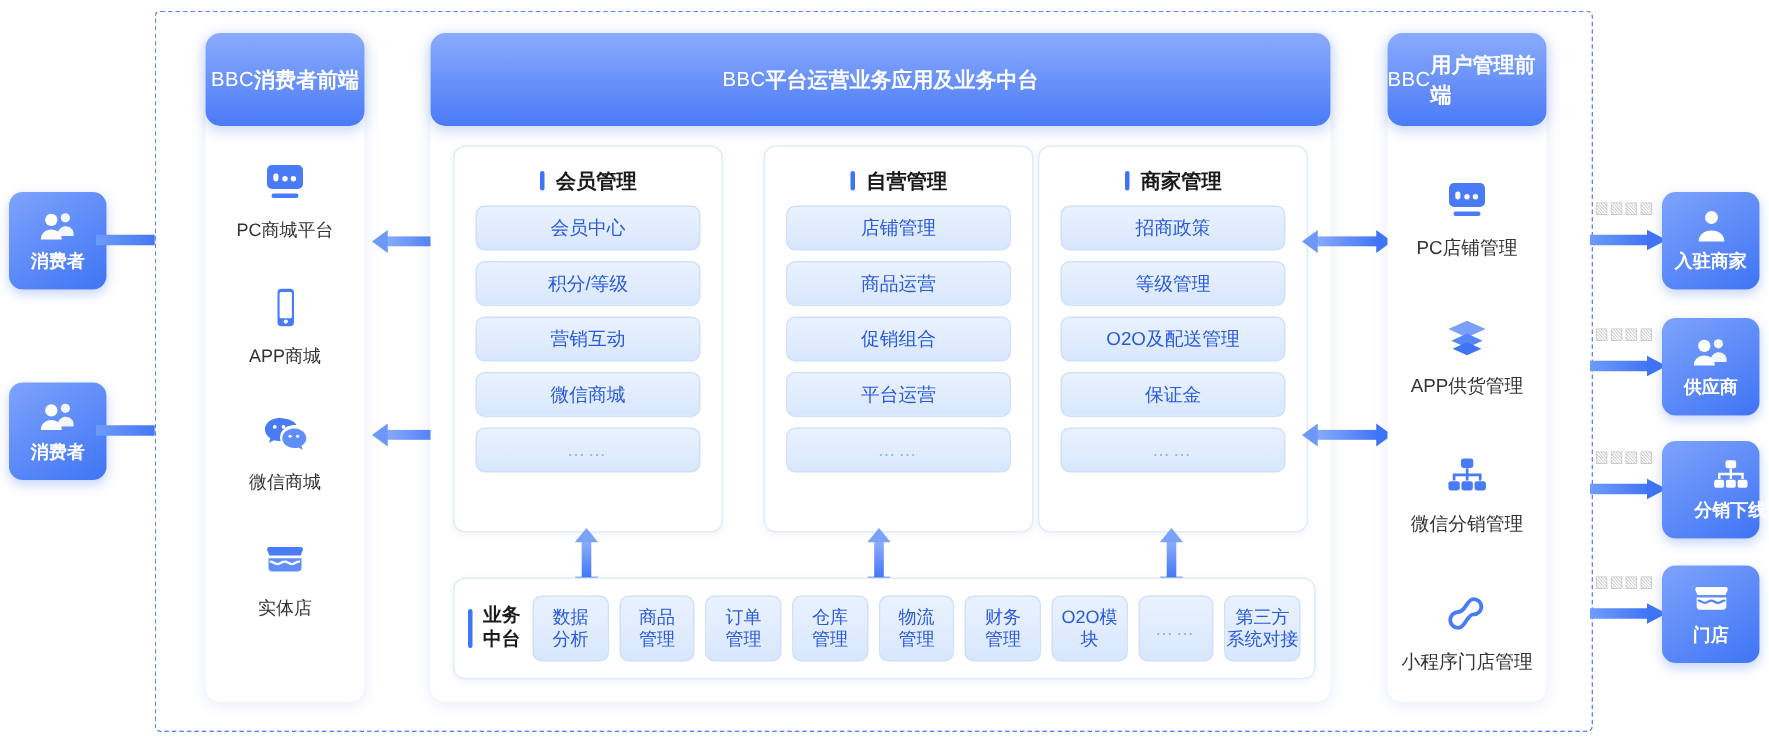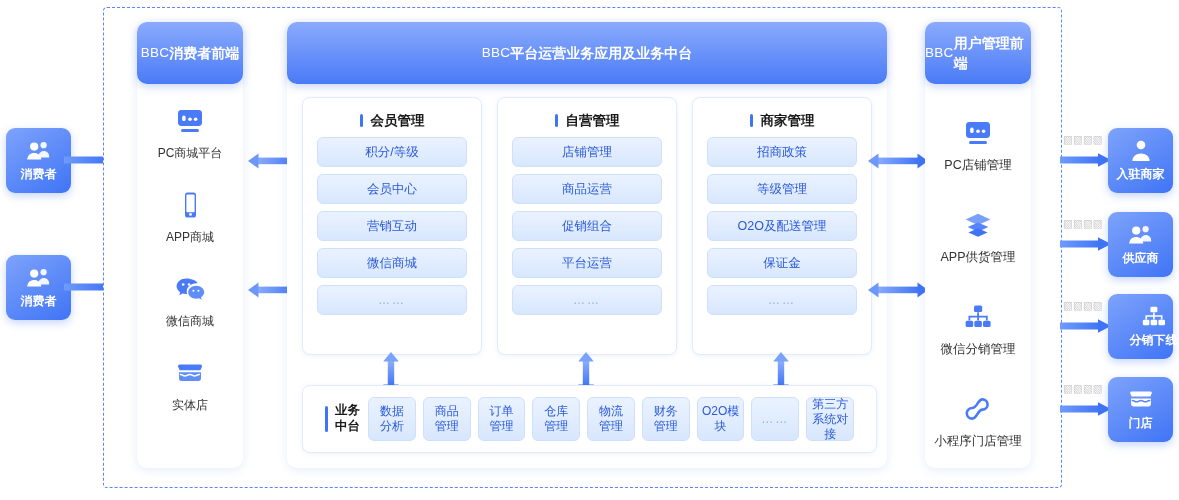--- a/index.html
+++ b/index.html
@@ -47,42 +47,42 @@
   
   #center-panel{left:287px;top:22px;width:600px;height:446px;}
   #center-head{left:287px;top:22px;width:600px;height:62px;}
 
   .col-card{
     position:absolute;top:97px;width:180px;height:258px;background:#fff;
     border:1px solid #e3ebfb;border-radius:8px;box-sizing:border-box;
     box-shadow:0 1px 5px rgba(90,130,220,.10);
   }
   #col-0{left:302px;}
-  #col-1{left:497px;}
+  #col-1{left:509px;}
   #col-2{left:692px;}
   .col-title{
     height:33px;display:flex;align-items:center;justify-content:center;gap:8px;
     font-size:13.5px;color:#1a1a1a;font-weight:bold;margin-top:6px;
   }
   .col-title .bar{display:inline-block;width:3px;height:13px;background:#3f74f6;border-radius:2px;}
   .pill-wrap{padding:0 14px;display:flex;flex-direction:column;gap:7px;}
   .pill{
     height:30px;border-radius:6px;border:1px solid #cfe0fb;
     background:linear-gradient(180deg,#eaf2ff 0%,#d8e7fe 100%);
     display:flex;align-items:center;justify-content:center;
     font-size:12.5px;color:#2a5ad8;box-sizing:border-box;white-space:nowrap;
   }
   .pill.dots{color:#8fb2e8;letter-spacing:2px;font-size:12px;}
 
   
   #midplat{
     position:absolute;left:302px;top:385px;width:575px;height:68px;
     border:1px solid #e3ebfb;border-radius:8px;background:#fff;box-sizing:border-box;
     box-shadow:0 1px 5px rgba(90,130,220,.10);
-    display:flex;align-items:center;padding:0 22px;gap:7px;
+    display:flex;align-items:center;padding:0 9px;gap:7px;
   }
   #midplat .mp-title{
     display:flex;align-items:center;gap:7px;flex:0 0 auto;margin-right:1px;
   }
   #midplat .mp-title .bar{display:inline-block;width:3px;height:26px;background:#3f74f6;border-radius:2px;}
   #midplat .mp-title .txt{
     font-size:12.5px;color:#1a1a1a;font-weight:bold;line-height:1.25;
     text-align:center;white-space:nowrap;
   }
   .mp-chip{
@@ -259,22 +259,22 @@
     <span class="l1">BBC</span>
     <span class="l2">平台运营业务应用及业务中台</span>
   </div>
 
   <div class="col-card" id="col-0">
     <div class="col-title">
       <span class="bar"></span>
       <span>会员管理</span>
     </div>
     <div class="pill-wrap">
+      <div class="pill">会员中心</div>
       <div class="pill">积分/等级</div>
-      <div class="pill">会员中心</div>
       <div class="pill">营销互动</div>
       <div class="pill">微信商城</div>
       <div class="pill dots">……</div>
     </div>
   </div>
 
   <div class="col-card" id="col-1">
     <div class="col-title">
       <span class="bar"></span>
       <span>自营管理</span>

